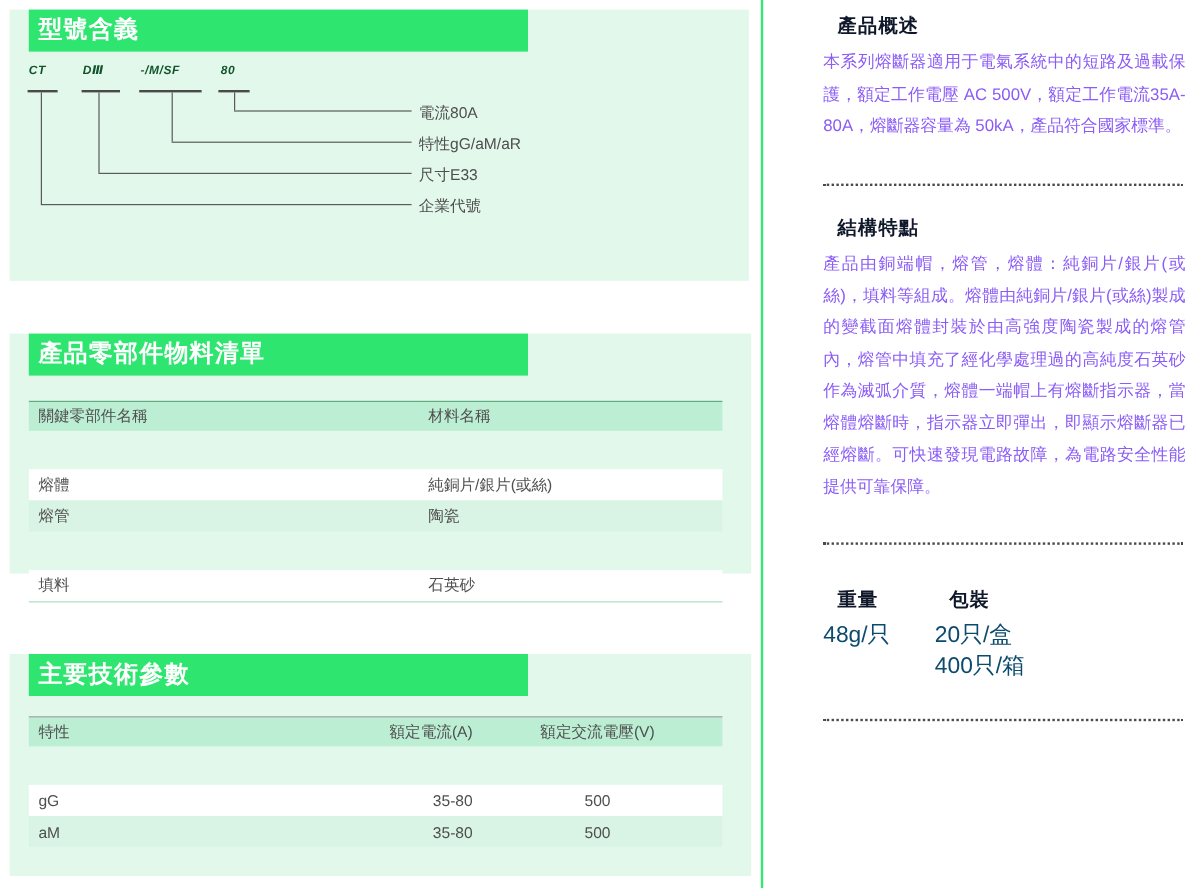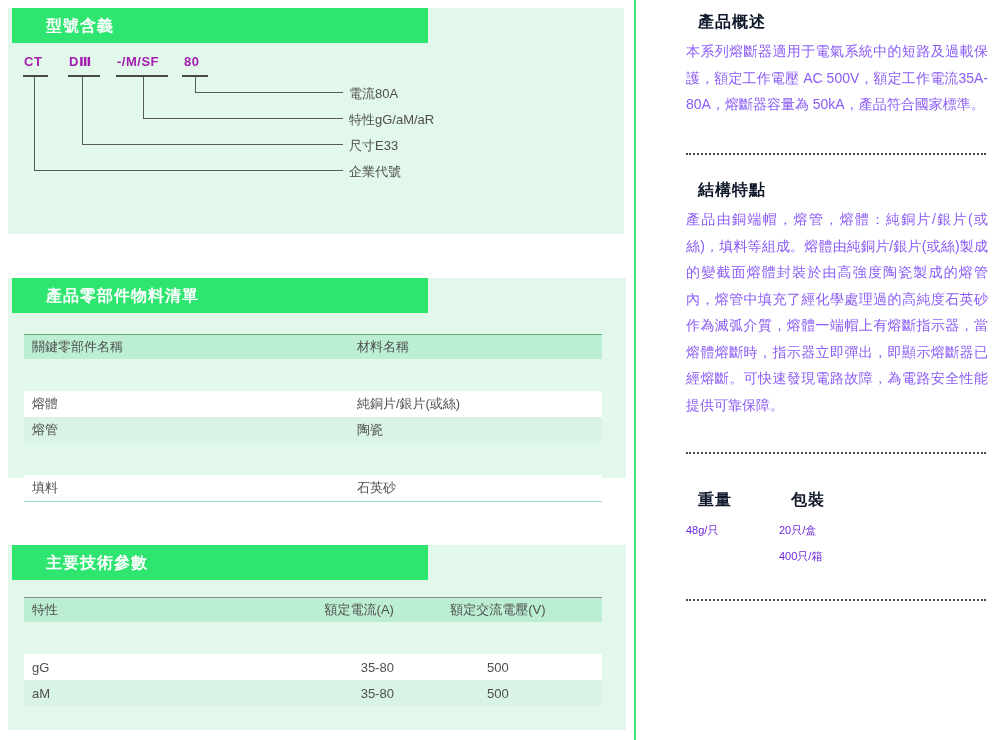--- a/index.html
+++ b/index.html
@@ -5,26 +5,26 @@
   * { margin:0; padding:0; box-sizing:border-box; }
   html,body { background:#ffffff; }
   body { font-family:"Liberation Sans","DejaVu Sans",sans-serif; color:#4a4a4a; }
   .page { position:relative; width:1000px; height:740px; background:#fff; overflow:hidden; }
 
   
   .panel { position:absolute; background:#e2f8eb; }
   .panel1 { left:8px; top:8px;   width:616px; height:226px; }
   .panel2 { left:8px; top:278px; width:618px; height:200px; }
   .panel3 { left:8px; top:545px; width:618px; height:185px; }
-  .bar { position:absolute; left:4px; top:0; width:416px; height:35px; background:#2ee570;
-         color:#fff; font-size:16px; font-weight:bold; line-height:35px; padding-left:34px;
+  .bar { position:absolute; left:16px; top:0; width:416px; height:35px; background:#2ee570;
+         color:#fff; font-size:20px; font-weight:bold; line-height:35px; padding-left:8px;
          letter-spacing:1px; }
 
   
-  .code  { position:absolute; top:46px; font-size:13px; font-weight:bold; color:#a21caf; letter-spacing:.5px; }
+  .code  { position:absolute; top:46px; font-size:10px; font-weight:bold; color:#14532d; letter-spacing:.5px;font-style:italic; }
   .uline { position:absolute; top:67px; height:0; border-top:2px solid #4a4a4a; }
   .vline { position:absolute; width:0; border-left:1px solid #5a5a5a; }
   .hline { position:absolute; height:0; border-top:1px solid #5a5a5a; }
   .dlabel{ position:absolute; left:341px; font-size:13px; color:#4f4f4f; }
 
   
   .tbl { position:absolute; left:16px; width:578px; }
   .tbl .trow { display:flex; align-items:center; font-size:13px; color:#4f4f4f; }
   .tbl .thead { height:24px; background:#bbeed3; }
   .tbl .trow + .trow { }
@@ -40,21 +40,21 @@
   .tech-tbl .c3 { width:36%; text-align:center; }
 
   
   .vdivider { position:absolute; left:634px; top:0; width:2px; height:740px; background:#35e873; }
 
   
   .rhead { position:absolute; left:686px; font-size:16px; font-weight:bold; color:#0f172a; letter-spacing:1px;margin-left:12px; }
   .rpara { position:absolute; left:686px; width:302px; font-size:14px; line-height:26.5px;
            color:#8b5cf6; text-align:justify; }
   .dotted { position:absolute; left:686px; width:300px; height:0; border-top:2px dotted #4a4a4a; }
-  .rsmall { position:absolute; font-size:11px; color:#6d28d9; line-height:26px; }
+  .rsmall { position:absolute; font-size:19px; color:#0c4a6e; line-height:26px; }
 </style>
 </head>
 <body>
 
 <div class="page">
 
   <div class="panel panel1">
     <div class="bar">型號含義</div>
 
     <span class="code" style="left:16px">CT</span>

